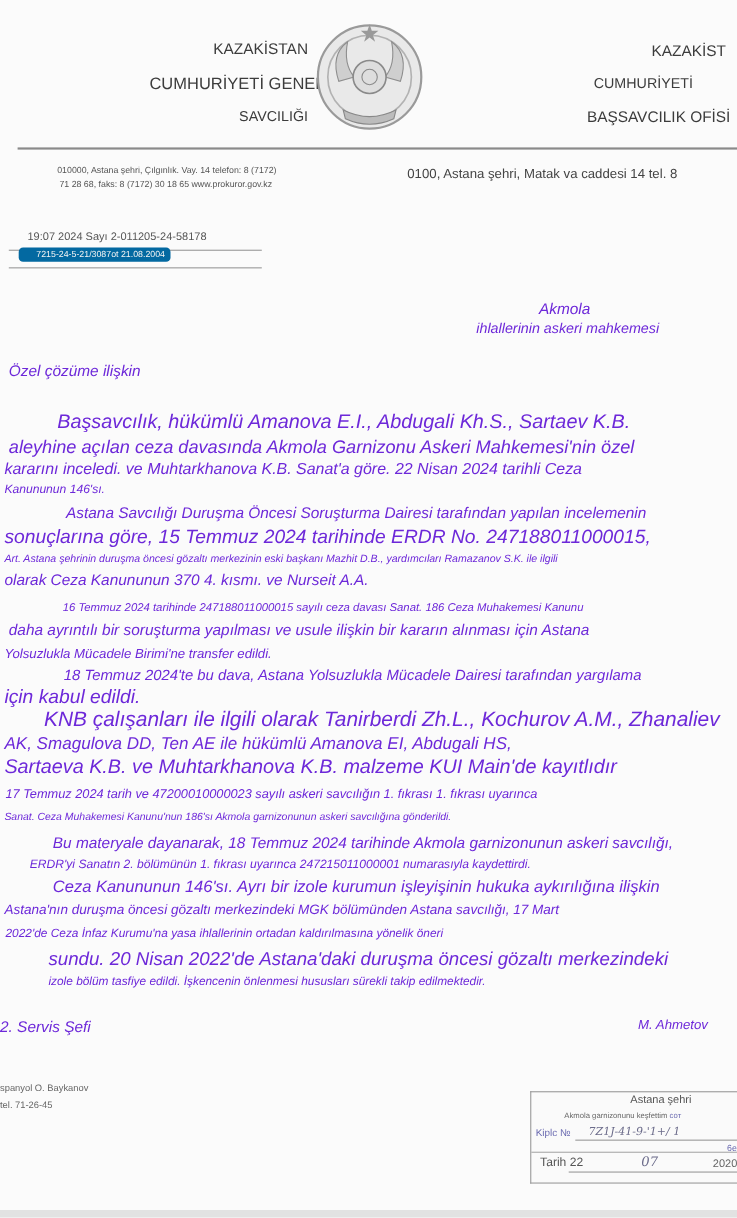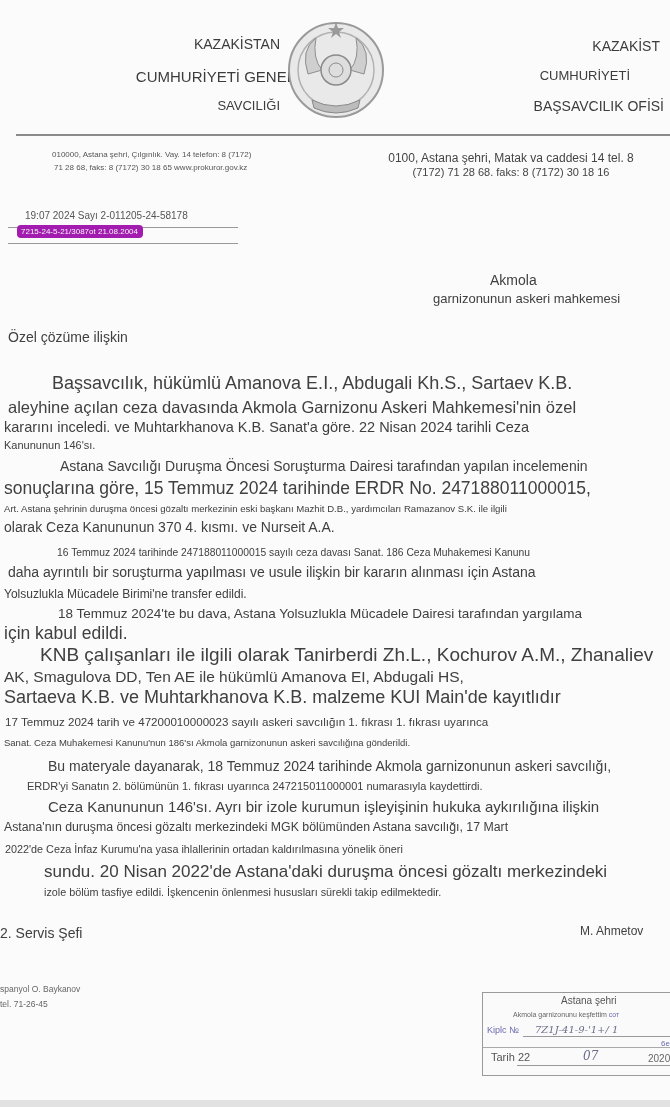--- a/index.html
+++ b/index.html
@@ -6,24 +6,24 @@
   body {
     width: 670px; height: 1107px; overflow: hidden; position: relative;
     background: #fbfbfb; color: #3a3a3a;
     font-family: "Liberation Sans", sans-serif;
   }
   .abs { position: absolute; }
   .hdr { font-size: 14px; color: #3c3c3c; text-align: right; white-space: nowrap; }
   .small { font-size: 8px; color: #555; line-height: 13px; }
   .addr-r { font-size: 12px; color: #444; line-height: 14px; text-align: center; }
   .rule { height: 2px; background: #8a8a8a; }
-  .p { white-space: nowrap; color: #404040; }
+  .p { white-space: nowrap; color: #6d28d9; font-style: italic; }
   .ref-badge {
-    background: #a21caf; color: #f4f4f4; font-size: 8px; border-radius: 4px;
-    padding: 1px 5px 1px 4px; line-height: 11px;
+    background: #0369a1; color: #f4f4f4; font-size: 8px; border-radius: 4px;
+    padding: 1px 5px 1px 16px; line-height: 11px;
   }
   .stamp {
     border: 1px solid #9a9a9a; border-right: none; background: #fafafa;
   }
   .blue { color: #6a6ab0; }
   .hand { font-family: "DejaVu Serif", serif; font-style: italic; color: #6b6b8a; }
 </style>
 </head>
 <body>
 
@@ -47,32 +47,31 @@
 <div class="abs hdr" style="left:480px; top:38px; width:180px;">KAZAKİST</div>
 <div class="abs hdr" style="left:490px; top:68px; width:140px; font-size:13px;">CUMHURİYETİ</div>
 <div class="abs hdr" style="left:504px; top:98px; width:160px; font-size:14px;">BAŞSAVCILIK OFİSİ</div>
 
 <div class="abs rule" style="left:16px; top:134px; width:654px;"></div>
 
 <div class="abs small" style="left:52px; top:148px;">
   <div>010000, Astana şehri, Çılgınlık. Vay. 14 telefon: 8 (7172)</div>
   <div style="padding-left:2px;">71 28 68, faks: 8 (7172) 30 18 65 www.prokuror.gov.kz</div>
 </div>
-<div class="abs addr-r" style="left:366px; top:151px; width:290px;">
+<div class="abs addr-r" style="left:348px; top:151px; width:290px;">
   <div>0100, Astana şehri, Matak va caddesi 14 tel. 8</div>
-  <div style="font-size:11px;">(7172) 71 28 68. faks: 8 (7172) 30 18 16</div>
 </div>
 
 <div class="abs" style="left:25px; top:210px; font-size:10px; color:#555;">19:07 2024 Sayı 2-011205-24-58178</div>
 <div class="abs" style="left:8px; top:227px; width:230px; height:1px; background:#999;"></div>
 <div class="abs" style="left:8px; top:243px; width:230px; height:1px; background:#999;"></div>
 <div class="abs ref-badge" style="left:17px; top:225px;">7215-24-5-21/3087ot 21.08.2004</div>
 
 <div class="abs p" style="left:490px; top:272px; font-size:14px;">Akmola</div>
-<div class="abs p" style="left:433px; top:291px; font-size:13px;">garnizonunun askeri mahkemesi</div>
+<div class="abs p" style="left:433px; top:291px; font-size:13px;">ihlallerinin askeri mahkemesi</div>
 
 <div class="abs p" style="left:8px; top:329px; font-size:14px;">Özel çözüme ilişkin</div>
 
 <div>
   <div class="abs p" style="left:52px; top:373px; font-size:18px;">Başsavcılık, hükümlü Amanova E.I., Abdugali Kh.S., Sartaev K.B.</div>
   <div class="abs p" style="left:8px; top:398px; font-size:16.5px;">aleyhine açılan ceza davasında Akmola Garnizonu Askeri Mahkemesi'nin özel</div>
   <div class="abs p" style="left:4px; top:419px; font-size:14.5px;">kararını inceledi. ve Muhtarkhanova K.B. Sanat'a göre. 22 Nisan 2024 tarihli Ceza</div>
   <div class="abs p" style="left:4px; top:439px; font-size:11px;">Kanununun 146'sı.</div>
 
   <div class="abs p" style="left:60px; top:458px; font-size:14px;">Astana Savcılığı Duruşma Öncesi Soruşturma Dairesi tarafından yapılan incelemenin</div>
@@ -106,21 +105,21 @@
 
 <div class="abs p" style="left:0px; top:925px; font-size:14px;">2. Servis Şefi</div>
 <div class="abs p" style="left:580px; top:924px; font-size:12px;">M. Ahmetov</div>
 
 <div class="abs" style="left:0px; top:982px; font-size:8.5px; color:#666; line-height:15px;">
   <div>spanyol O. Baykanov</div>
   <div>tel. 71-26-45</div>
 </div>
 
 <div class="abs stamp" style="left:482px; top:992px; width:190px; height:82px;">
-  <div class="abs" style="left:78px; top:2px; font-size:10px; color:#555;">Astana şehri</div>
+  <div class="abs" style="left:90px; top:2px; font-size:10px; color:#555;">Astana şehri</div>
   <div class="abs" style="left:30px; top:18px; font-size:7px; color:#666; white-space:nowrap;">
     <span>Akmola garnizonunu keşfettim</span>
     <span class="blue">сот</span>
   </div>
   <div class="abs blue" style="left:4px; top:32px; font-size:9px; white-space:nowrap;">Kiplc №</div>
   <div class="abs" style="left:40px; top:43px; width:150px; height:1px; background:#999;"></div>
   <div class="abs hand" style="left:52px; top:31px; font-size:10px; white-space:nowrap;">7Z1J-41-9-'1+/ 1</div>
   <div class="abs blue" style="left:178px; top:46px; font-size:8px;">6е</div>
   <div class="abs" style="left:0px; top:54px; width:190px; height:1px; background:#aaa;"></div>
   <div class="abs" style="left:8px; top:58px; font-size:11px; color:#555; white-space:nowrap;">Tarih 22</div>

